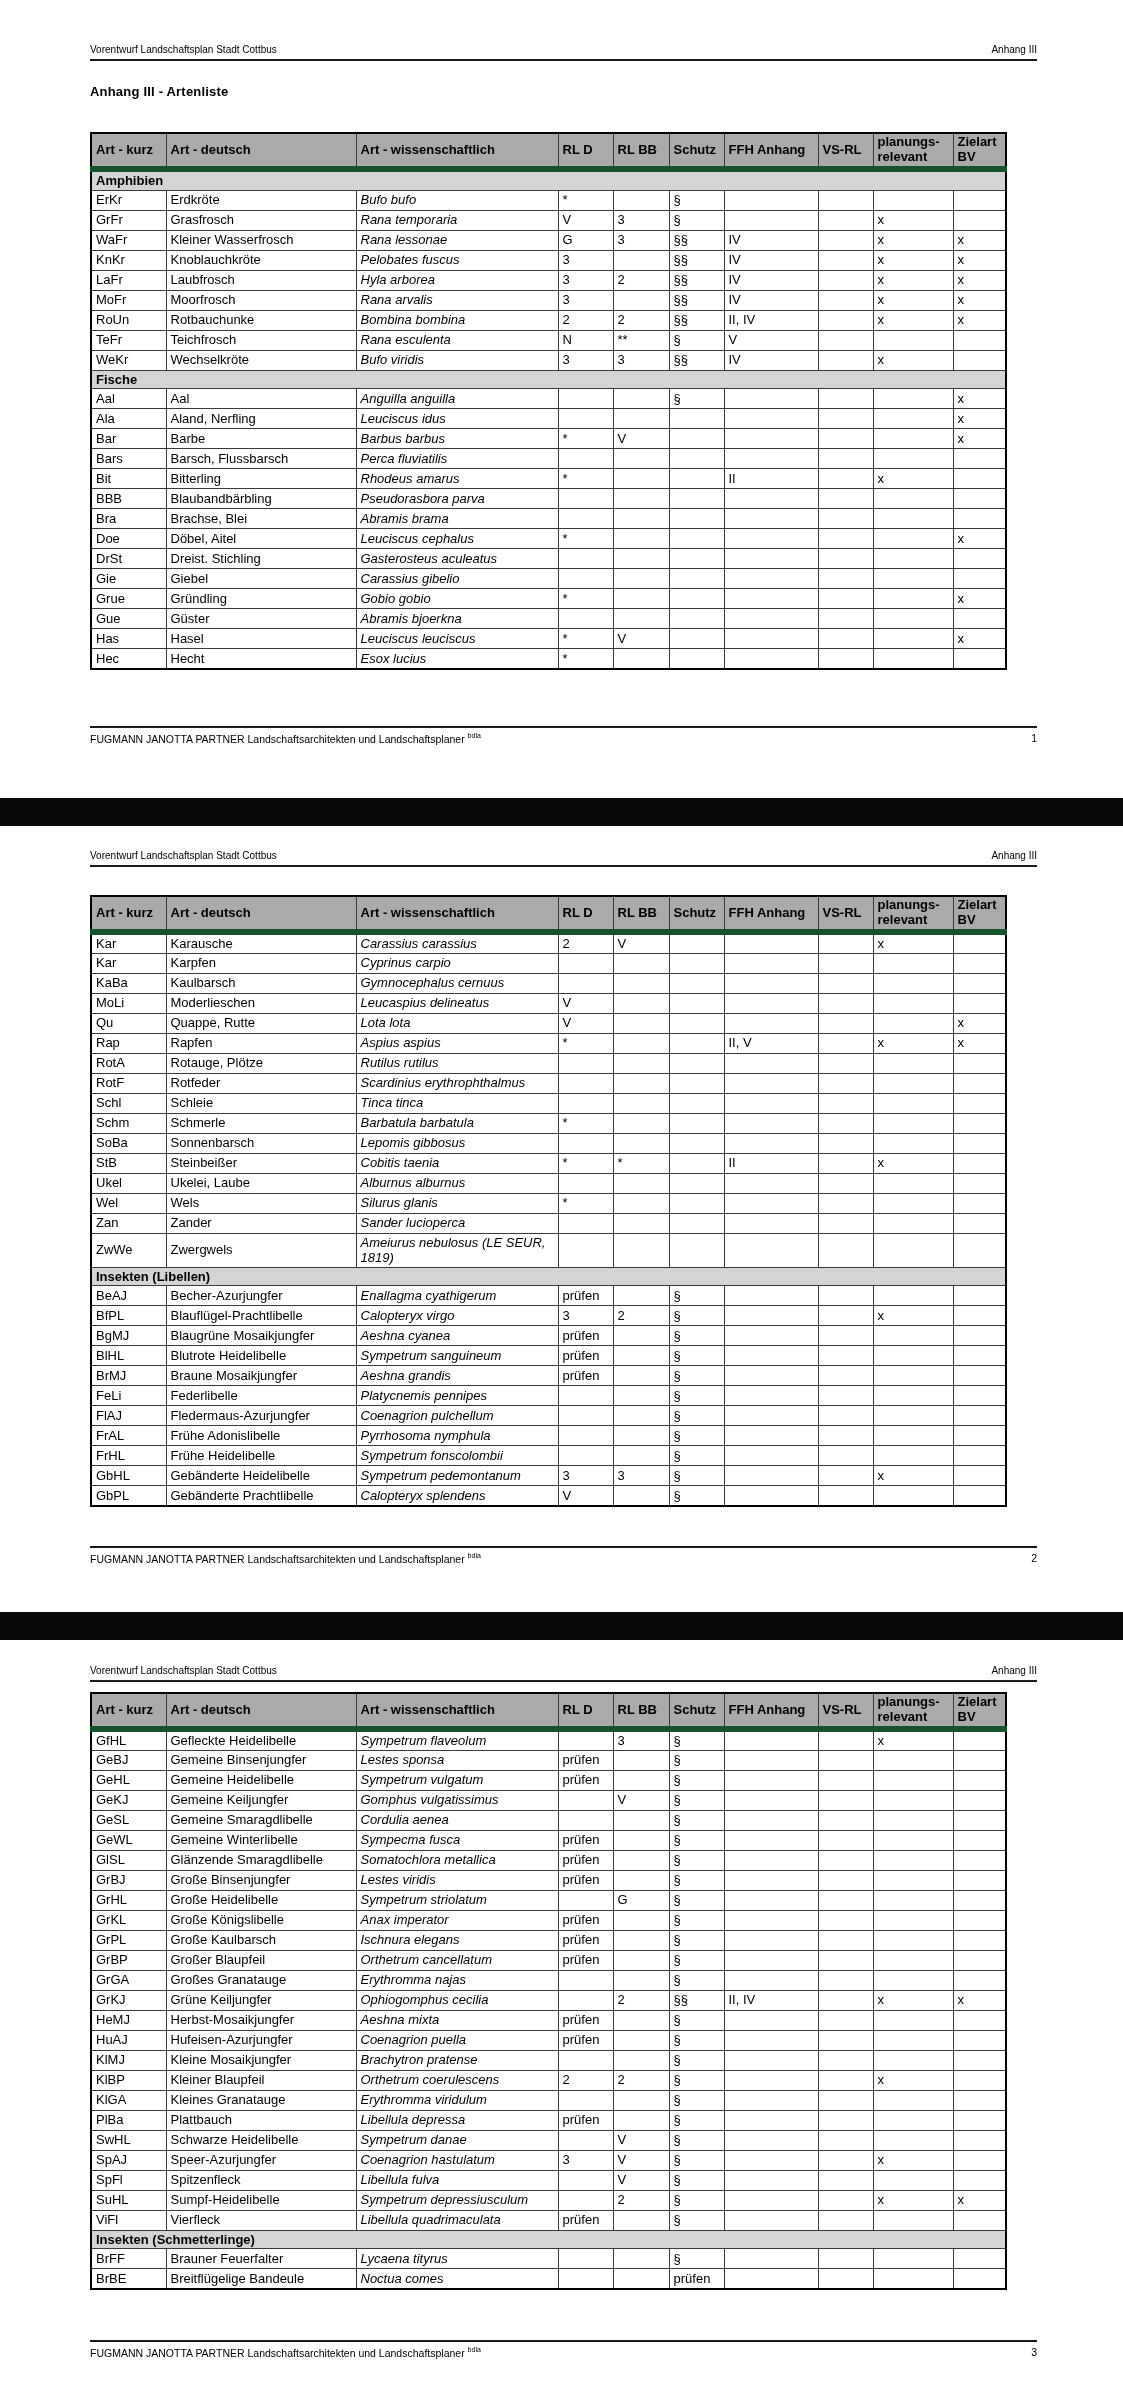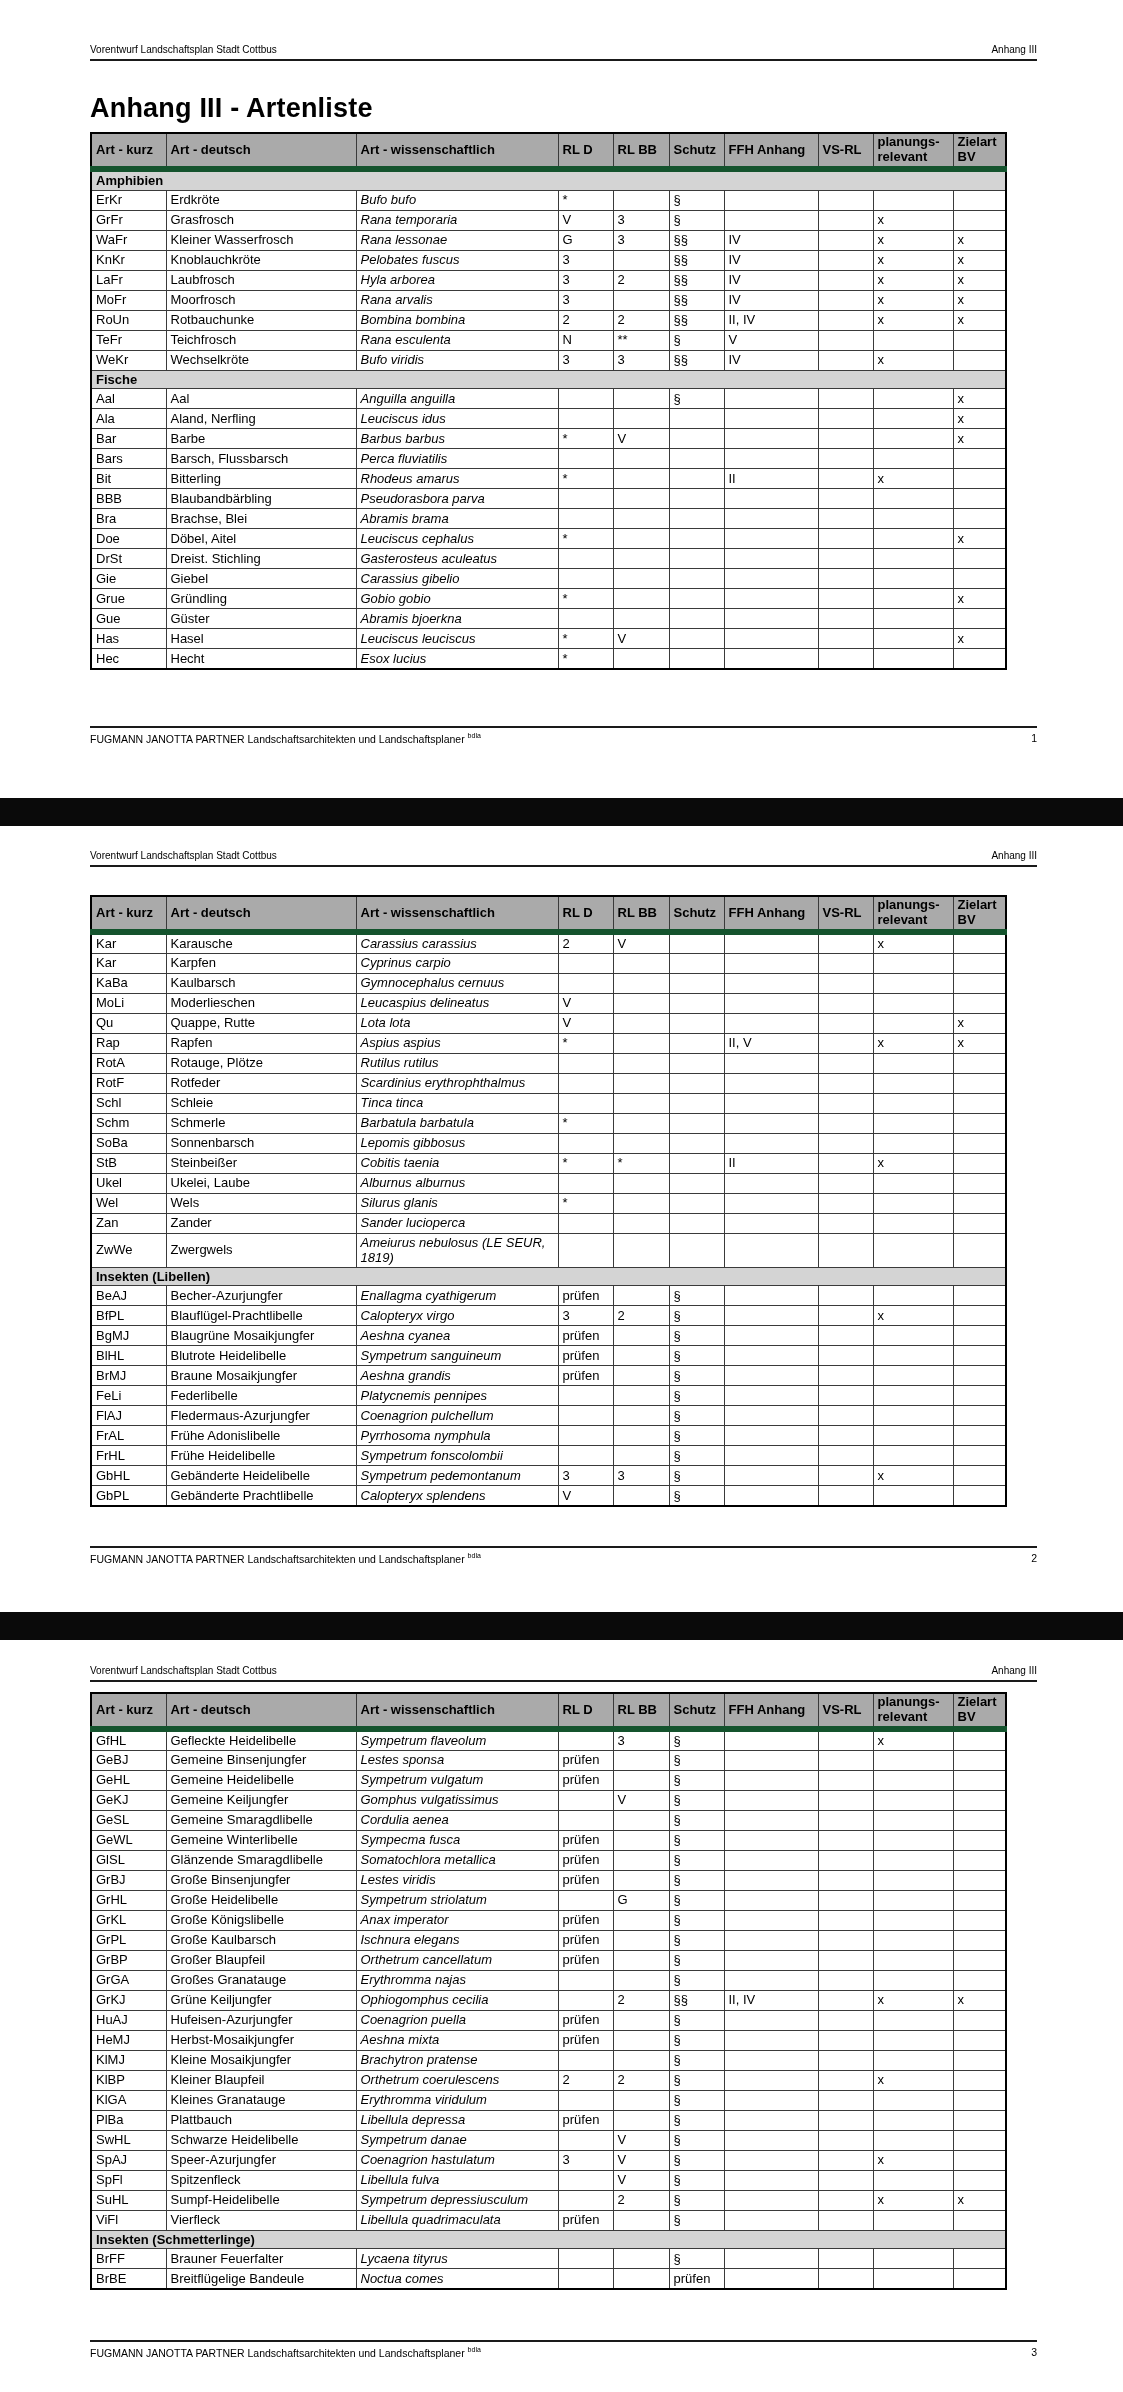--- a/index.html
+++ b/index.html
@@ -20,22 +20,22 @@
     position:absolute; left:90px; width:947px;
     display:flex; justify-content:space-between; align-items:flex-end;
     font-size:10px; padding-bottom:4px;
     border-bottom:2px solid #1a1a1a;
   }
   .pg1 .p-head { top:44px; }
   .pg2 .p-head { top:24px; }
   .pg3 .p-head { top:25px; }
 
   .p-title {
-    position:absolute; left:90px; top:93px;
-    font-size:27px; font-weight:bold; letter-spacing:0.2px;
+    position:absolute; left:90px; top:84px;
+    font-size:13px; font-weight:bold; letter-spacing:0.2px;
   }
 
   table.species {
     position:absolute; left:90px;
     border-collapse:collapse; table-layout:fixed;
     width:917px;
     font-size:13px;
     border:2px solid #000;
   }
   .pg1 table.species { top:132px; }
@@ -972,35 +972,35 @@
           <td class="c2">Ophiogomphus cecilia</td>
           <td class="c3"></td>
           <td class="c4">2</td>
           <td class="c5">§§</td>
           <td class="c6">II, IV</td>
           <td class="c7"></td>
           <td class="c8">x</td>
           <td class="c9">x</td>
         </tr>
         <tr>
+          <td class="c0">HeMJ</td>
+          <td class="c1">Herbst-Mosaikjungfer</td>
+          <td class="c2">Aeshna mixta</td>
+          <td class="c3">prüfen</td>
+          <td class="c4"></td>
+          <td class="c5">§</td>
+          <td class="c6"></td>
+          <td class="c7"></td>
+          <td class="c8"></td>
+          <td class="c9"></td>
+        </tr>
+        <tr>
           <td class="c0">HuAJ</td>
           <td class="c1">Hufeisen-Azurjungfer</td>
           <td class="c2">Coenagrion puella</td>
-          <td class="c3">prüfen</td>
-          <td class="c4"></td>
-          <td class="c5">§</td>
-          <td class="c6"></td>
-          <td class="c7"></td>
-          <td class="c8"></td>
-          <td class="c9"></td>
-        </tr>
-        <tr>
-          <td class="c0">HeMJ</td>
-          <td class="c1">Herbst-Mosaikjungfer</td>
-          <td class="c2">Aeshna mixta</td>
           <td class="c3">prüfen</td>
           <td class="c4"></td>
           <td class="c5">§</td>
           <td class="c6"></td>
           <td class="c7"></td>
           <td class="c8"></td>
           <td class="c9"></td>
         </tr>
         <tr>
           <td class="c0">KlMJ</td>

